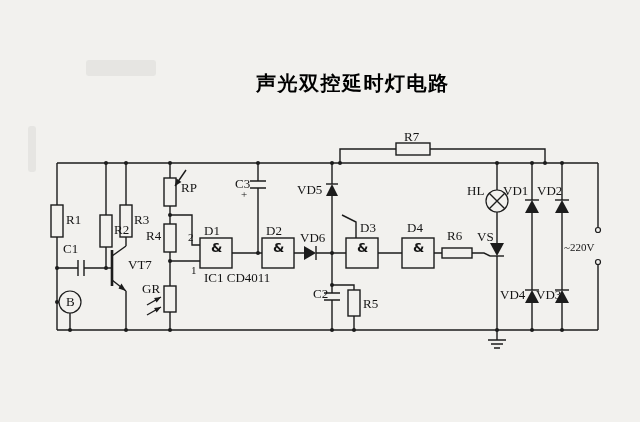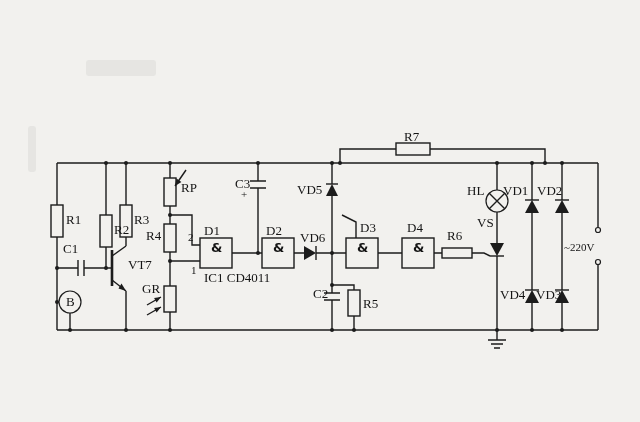--- a/index.html
+++ b/index.html
@@ -24,20 +24,21 @@
   .openc{fill:#f2f1ee;stroke:#1c1c1c;stroke-width:1.2;}
 </style>
 </head>
 <body>
 
 <div class="canvas">
 
   <div class="smudge" style="left:86px;top:60px;width:70px;height:16px;"></div>
   <div class="smudge" style="left:28px;top:126px;width:8px;height:46px;"></div>
 
+  <span class="title">声光双控延时灯电路</span>
 
   <svg width="640" height="422" viewBox="0 0 640 422">
 
     <g>
 
       <path class="w" d="M57,163 H598 M57,163 V330 M57,330 H598 M598,163 V230 M598,262 V330"></path>
 
       <path class="w" d="M340,163 V149 H545 V163"></path>
 
       <path class="w" d="M57,268 H78 M84,268 H112"></path>
@@ -215,21 +216,21 @@
   <span class="lbl small" style="left:241px;top:189px">+</span>
   <span class="lbl" style="left:297px;top:183px">VD5</span>
   <span class="lbl" style="left:300px;top:231px">VD6</span>
   <span class="lbl" style="left:360px;top:221px">D3</span>
   <span class="lbl amp" style="left:357px;top:241px">&amp;</span>
   <span class="lbl" style="left:313px;top:287px">C2</span>
   <span class="lbl" style="left:363px;top:297px">R5</span>
   <span class="lbl" style="left:407px;top:221px">D4</span>
   <span class="lbl amp" style="left:413px;top:241px">&amp;</span>
   <span class="lbl" style="left:447px;top:229px">R6</span>
-  <span class="lbl" style="left:477px;top:216px">VS</span>
+  <span class="lbl" style="left:477px;top:230px">VS</span>
   <span class="lbl" style="left:404px;top:130px">R7</span>
   <span class="lbl" style="left:467px;top:184px">HL</span>
   <span class="lbl" style="left:503px;top:184px">VD1</span>
   <span class="lbl" style="left:537px;top:184px">VD2</span>
   <span class="lbl" style="left:500px;top:288px">VD4</span>
   <span class="lbl" style="left:536px;top:288px">VD3</span>
   <span class="lbl small" style="left:564px;top:242px">~220V</span>
 
 </div>
 

